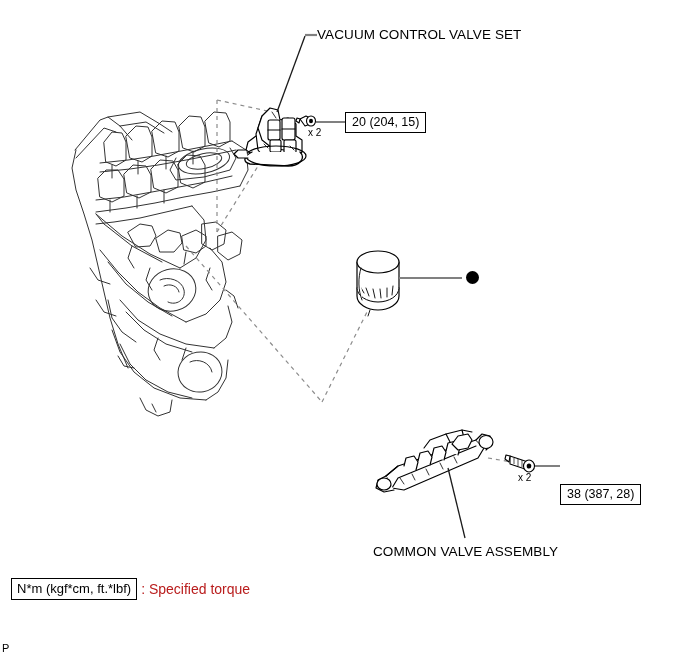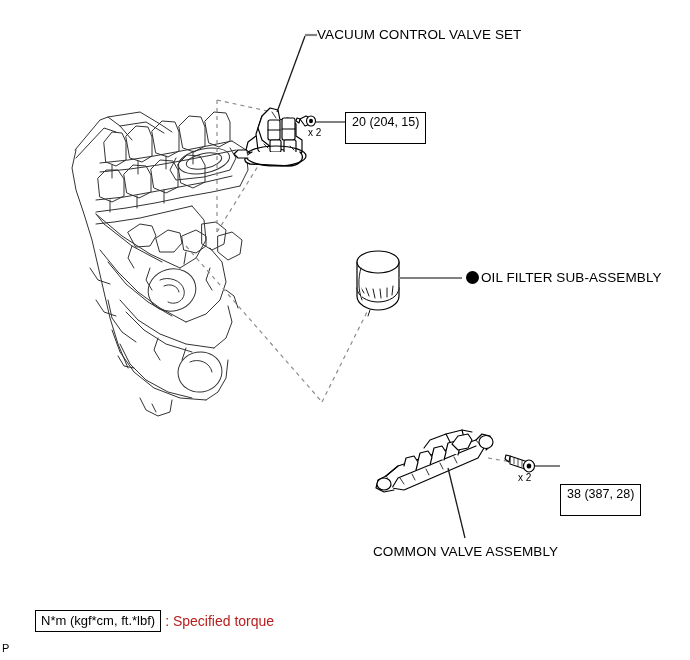--- a/index.html
+++ b/index.html
@@ -30,21 +30,21 @@
     white-space: nowrap;
     letter-spacing: 0.1px;
   }
   .torque-box {
     position: absolute;
     border: 1.4px solid #000000;
     background: #ffffff;
     font-family: "Liberation Sans", sans-serif;
     font-size: 12.5px;
     color: #000000;
-    padding: 2px 6px 14px 6px;
+    padding: 2px 6px 3px 6px;
     white-space: nowrap;
     line-height: 1.15;
   }
   .xcount {
     position: absolute;
     font-family: "Liberation Sans", sans-serif;
     font-size: 10px;
     color: #000000;
     white-space: nowrap;
   }
@@ -302,31 +302,30 @@
     </g>
     <g fill="none" stroke="#808080" stroke-width="2">
       <path d="M535,466 L560,466"></path>
     </g>
 
   </svg>
 
   <div class="label" style="left:317px; top:27px;">VACUUM CONTROL VALVE SET</div>
 
   <div class="inline-dot" style="left:466px; top:271px;"></div>
-  <div class="label" style="left:481px; top:270px;">OIL FILTER SUB-ASSEMBLY</div>
 
   <div class="label" style="left:373px; top:544px;">COMMON VALVE ASSEMBLY</div>
 
   <div class="torque-box" style="left:345px; top:112px;">20 (204, 15)</div>
   <div class="xcount" style="left:308px; top:127px;">x 2</div>
 
   <div class="torque-box" style="left:560px; top:456px;margin-top:28px;">38 (387, 28)</div>
   <div class="xcount" style="left:518px; top:472px;">x 2</div>
 
-  <div class="legend-row" style="left:35px; top:578px;margin-top:32px;">
+  <div class="legend-row" style="left:11px; top:578px;">
     <span class="legend-box">N*m (kgf*cm, ft.*lbf)</span>
     <span class="legend-text">: Specified torque</span>
   </div>
 
 
   <div class="corner-mark" style="left:2px; top:642px;">P</div>
 
 </div>
 
 </body></html>

